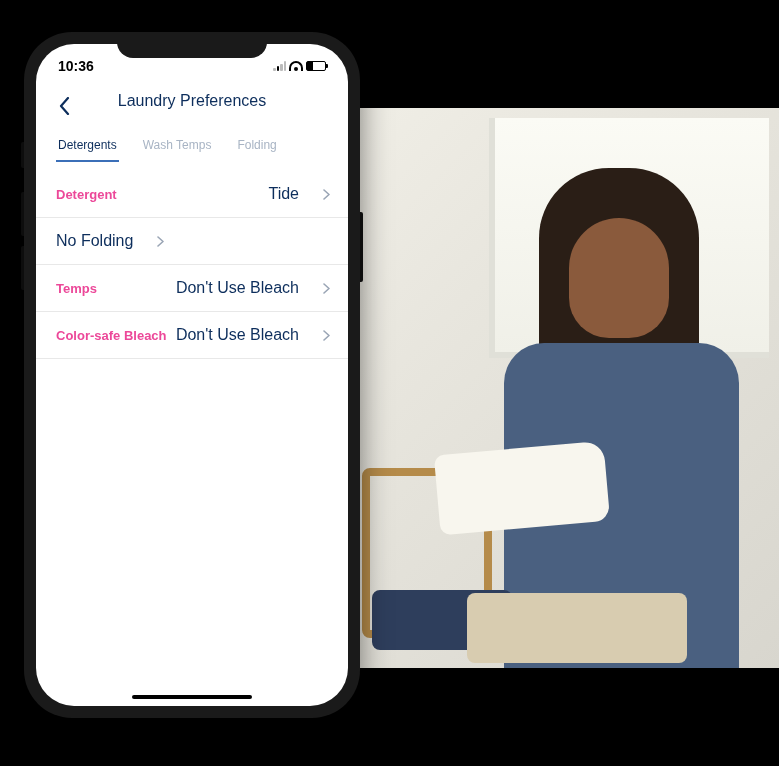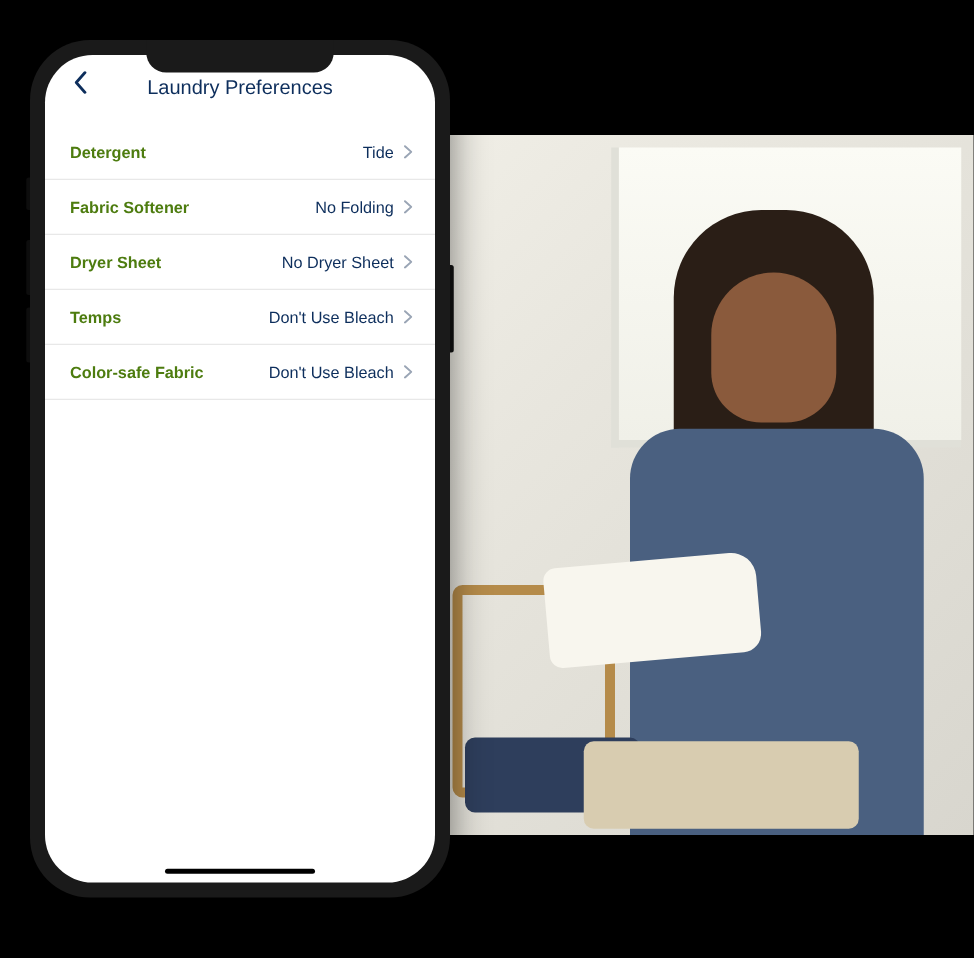--- a/index.html
+++ b/index.html
@@ -169,21 +169,21 @@
       width: 20px; height: 10px; border: 1px solid #000;
       border-radius: 2px; position: relative;
     }
     .batt-ico::after {
       content: ''; position: absolute; right: -3px; top: 2px;
       width: 2px; height: 4px; background: #000; border-radius: 0 1px 1px 0;
     }
     .batt-ico .fill { height: 100%; width: 32%; background: #000; }
 
     .nav-header {
-      display: flex; align-items: flex-end;
+      display: flex; align-items: flex-start;
       padding: 8px 14px 12px;
     }
     .back-chevron {
       width: 28px; height: 28px;
       display: flex; align-items: center; justify-content: center;
       cursor: pointer;
     }
     .back-chevron svg { width: 11px; height: 18px; }
     .page-title {
       flex: 1; text-align: center;
@@ -216,27 +216,27 @@
     .setting-row {
       display: flex;
       align-items: center;
       padding: 14px 18px 14px 20px;
       border-bottom: 1px solid #e8e8e8;
       cursor: pointer;
     }
     .setting-label {
       font-size: 13px;
       font-weight: 600;
-      color: #4d7c0f;
+      color: #ec4899;
       flex: 1;
     }
     .setting-value {
-      font-size: 13px;
+      font-size: 16px;
       color: #0d2e5c;
-      margin-right: 8px;
+      margin-right: 24px;
     }
     .row-chevron svg { width: 7px; height: 11px; display: block; }
     .row-chevron svg path { stroke: #9aa5b5; }
 
     .home-indicator {
       position: absolute;
       bottom: 7px; left: 50%;
       transform: translateX(-50%);
       width: 120px; height: 4px;
       background: #000; border-radius: 3px;
@@ -259,70 +259,81 @@
 </div>
 
 <div class="phone-frame">
   <div class="phone-side-btn btn-silence"></div>
   <div class="phone-side-btn btn-vol-up"></div>
   <div class="phone-side-btn btn-vol-dn"></div>
   <div class="phone-side-btn btn-power"></div>
 
   <div class="phone-screen">
 
+    <div class="status-bar">
+      <div class="status-left">10:36</div>
+      <div class="status-right">
+        <div class="sig-bars">
+            <span></span>
+            <span></span>
+            <span></span>
+            <span></span>
+          </div>
+        <div class="wifi-ico"></div>
+        <div class="batt-ico">
+            <div class="fill"></div>
+          </div>
+
+      </div>
+    </div>
 
     <div class="nav-header">
       <div class="back-chevron">
         <svg viewBox="0 0 11 18">
             <path d="M9 1 L2 9 L9 17" stroke="#0d2e5c" stroke-width="2.2" fill="none" stroke-linecap="round" stroke-linejoin="round"></path>
           </svg>
       </div>
       <div class="page-title">Laundry Preferences</div>
     </div>
 
+    <div class="tabs">
+      <div class="tab active">Detergents</div>
+      <div class="tab">Wash Temps</div>
+      <div class="tab">Folding</div>
+    </div>
 
     <div class="settings-list">
       <div class="setting-row">
         <div class="setting-label">Detergent</div>
         <div class="setting-value">Tide</div>
         <div class="row-chevron">
             <svg viewBox="0 0 7 11">
               <path d="M1 1 L6 5.5 L1 10" stroke-width="1.6" fill="none" stroke-linecap="round" stroke-linejoin="round"></path>
             </svg>
           </div>
       </div>
       <div class="setting-row">
-        <div class="setting-label">Fabric Softener</div>
         <div class="setting-value">No Folding</div>
-        <div class="row-chevron">
-            <svg viewBox="0 0 7 11">
-              <path d="M1 1 L6 5.5 L1 10" stroke-width="1.6" fill="none" stroke-linecap="round" stroke-linejoin="round"></path>
-            </svg>
-          </div>
-      </div>
-      <div class="setting-row">
-        <div class="setting-label">Dryer Sheet</div>
-        <div class="setting-value">No Dryer Sheet</div>
         <div class="row-chevron">
             <svg viewBox="0 0 7 11">
               <path d="M1 1 L6 5.5 L1 10" stroke-width="1.6" fill="none" stroke-linecap="round" stroke-linejoin="round"></path>
             </svg>
           </div>
       </div>
       <div class="setting-row">
         <div class="setting-label">Temps</div>
         <div class="setting-value">Don't Use Bleach</div>
         <div class="row-chevron">
             <svg viewBox="0 0 7 11">
               <path d="M1 1 L6 5.5 L1 10" stroke-width="1.6" fill="none" stroke-linecap="round" stroke-linejoin="round"></path>
             </svg>
           </div>
       </div>
       <div class="setting-row">
-        <div class="setting-label">Color-safe Fabric</div>
+        <div class="setting-label">Color-safe Bleach</div>
         <div class="setting-value">Don't Use Bleach</div>
         <div class="row-chevron">
             <svg viewBox="0 0 7 11">
               <path d="M1 1 L6 5.5 L1 10" stroke-width="1.6" fill="none" stroke-linecap="round" stroke-linejoin="round"></path>
             </svg>
           </div>
       </div>
     </div>
 
     <div class="home-indicator"></div>

